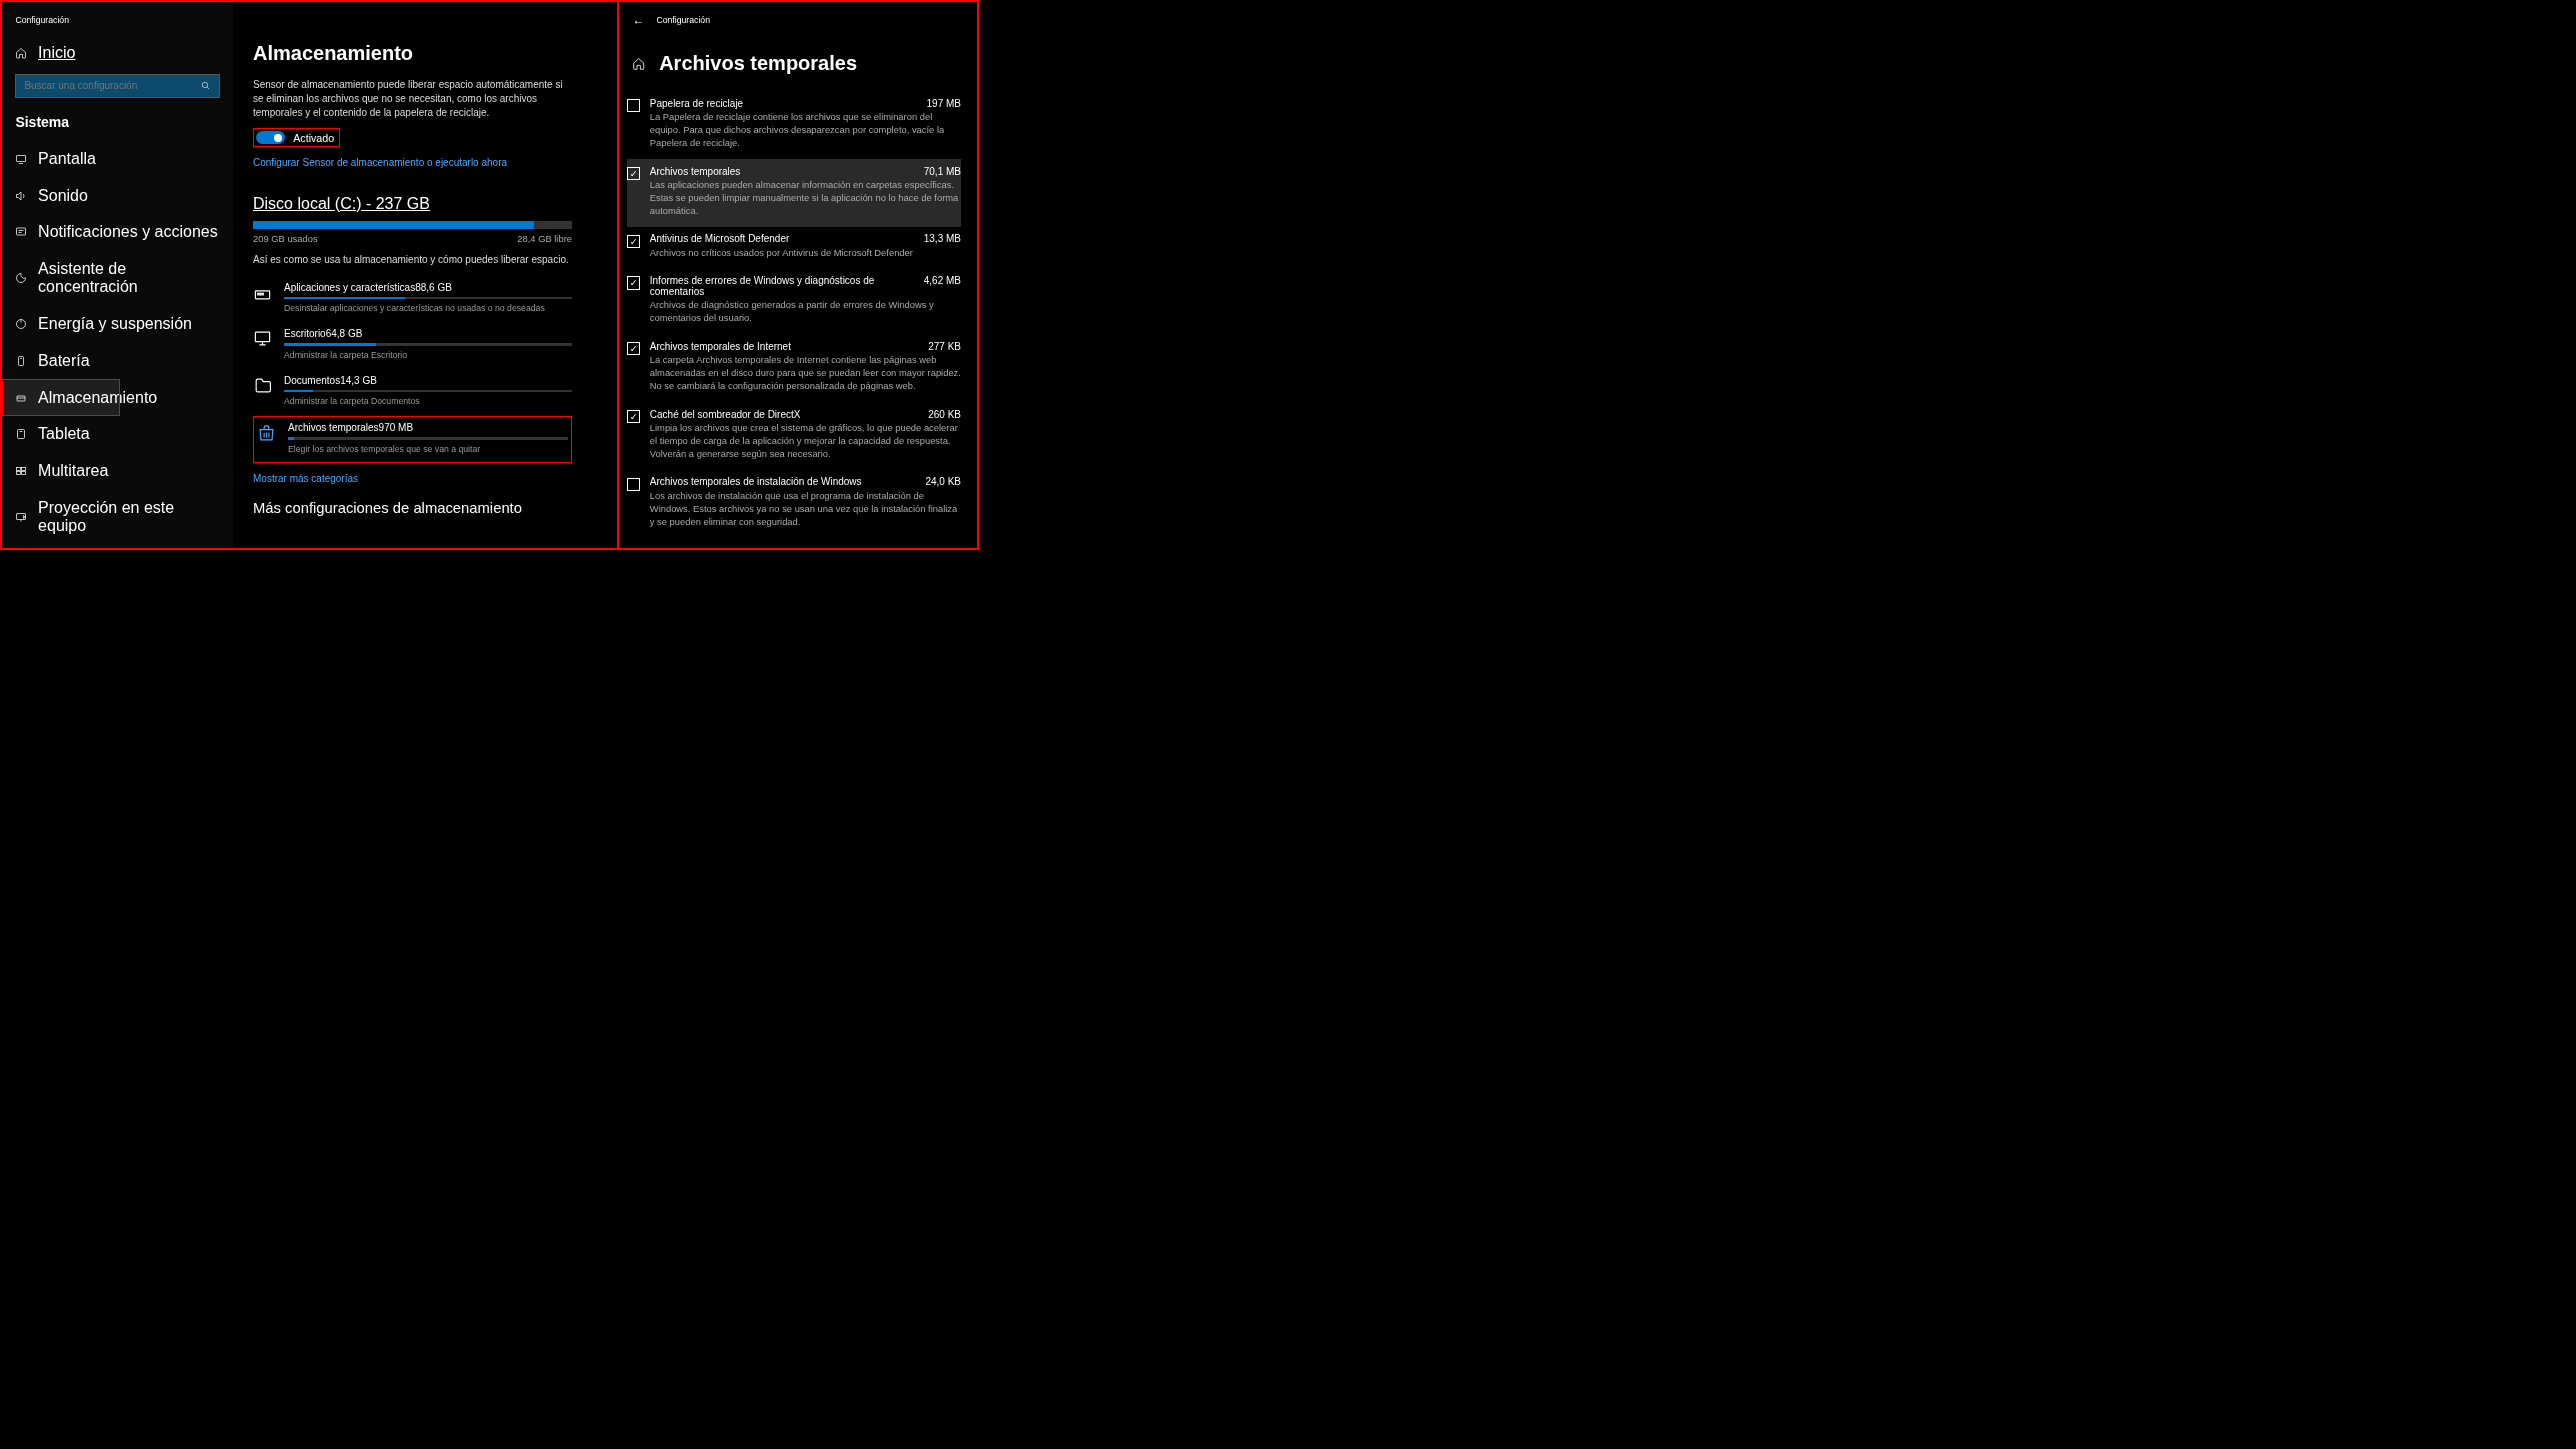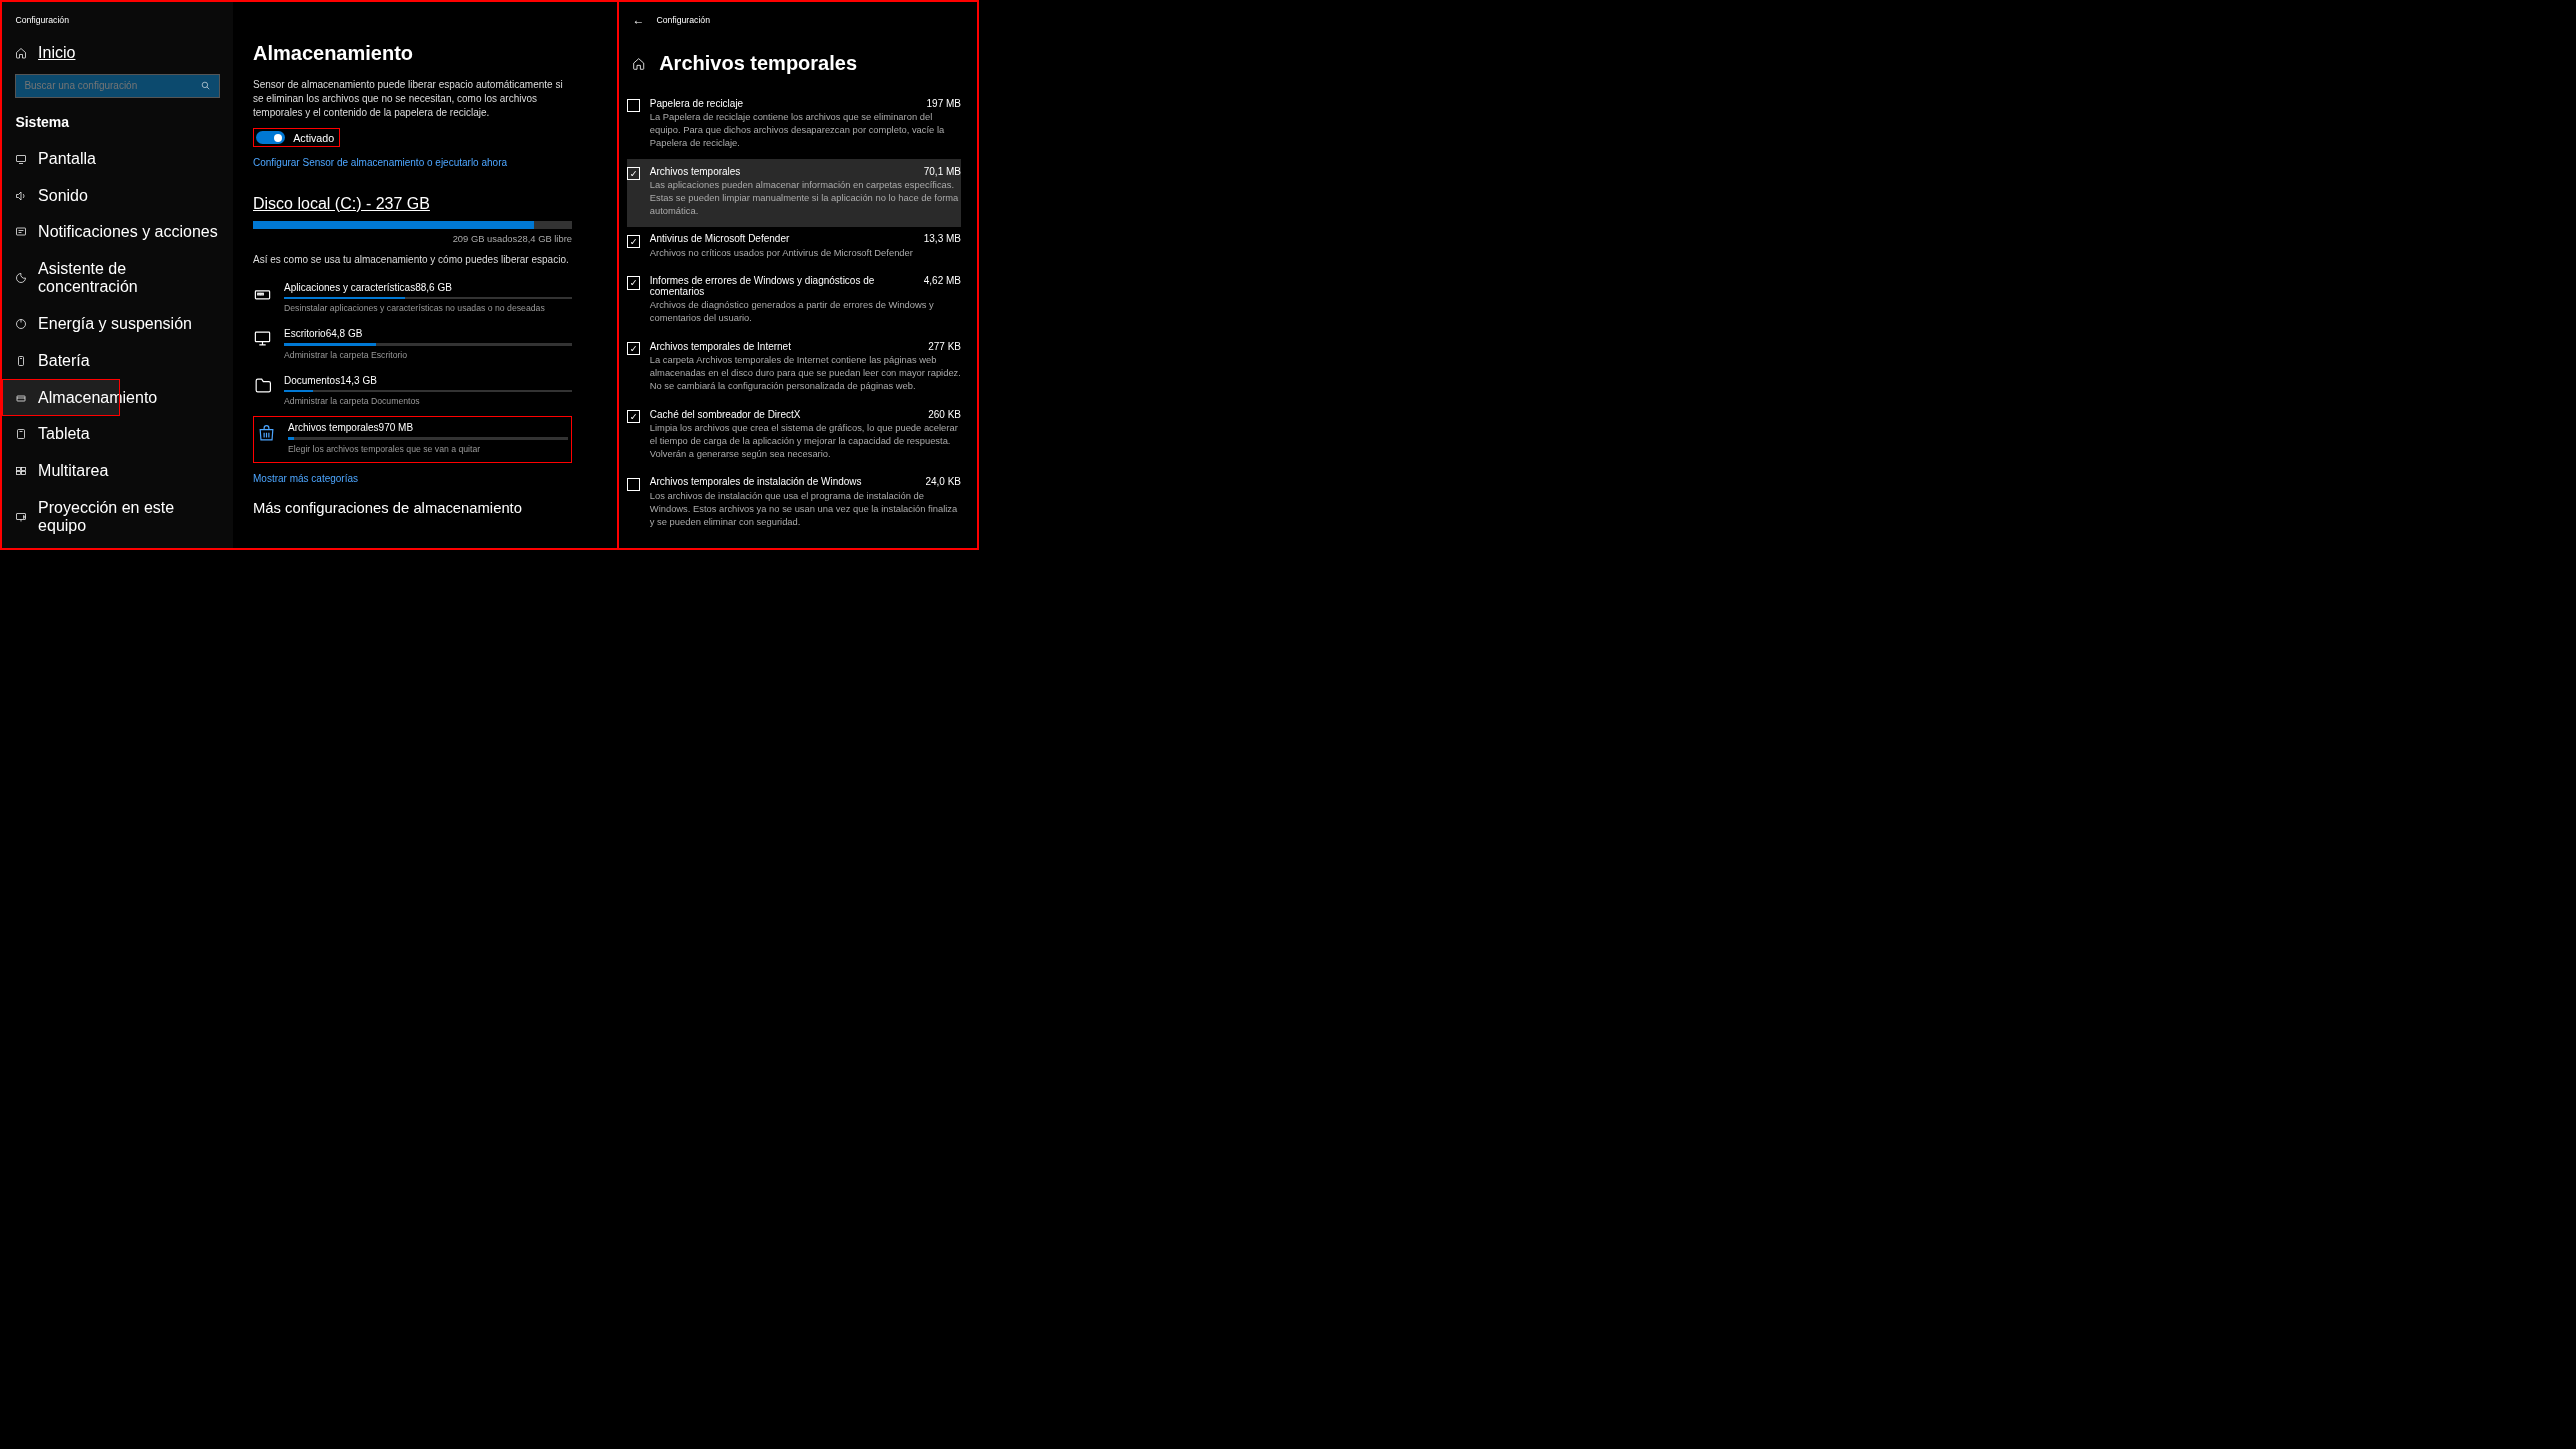--- a/index.html
+++ b/index.html
@@ -23,21 +23,21 @@
 .highlight-red { outline: 1.3px solid red; outline-offset: -1.3px; }
 .page-title { font-size: 20px; font-weight: 600; margin-bottom: 13.4px; }
 .desc { font-size: 10px; color: #ddd; line-height: 1.4; max-width: 315px; margin-bottom: 8px; }
 .toggle-row { display: inline-flex; align-items: center; gap: 8px; padding: 2.7px 5.4px 2.7px 2.7px; }
 .toggle { width: 29.5px; height: 13.4px; background: #0078d4; border-radius: 6.7px; position: relative; }
 .toggle .knob { width: 8px; height: 8px; background: #fff; border-radius: 50%; position: absolute; top: 2.7px; right: 3.4px; }
 .link { color: #4da6ff; font-size: 10px; margin-top: 9.4px; display: block; cursor: pointer; }
 .disk-title { font-size: 16px; font-weight: 500; margin-top: 27px; margin-bottom: 8px; text-decoration: underline; }
 .bar-outer { width: 319px; height: 8px; background: #333; position: relative; margin-bottom: 4px; }
 .bar-used { height: 100%; background: #0078d4; width: 88%; }
-.bar-labels { display: flex; justify-content: flex-end; width: 319px; font-size: 9.4px; color: #aaa; margin-bottom: 10.7px; }
+.bar-labels { display: flex; justify-content: space-between; width: 319px; font-size: 9.4px; color: #aaa; margin-bottom: 10.7px; }
 .usage-desc { font-size: 10px; color: #ddd; margin-bottom: 11px; }
 .cat-row { display: flex; gap: 12px; padding: 5.4px 0 9.4px 0; cursor: pointer; width: 319px; }
 .cat-icon { width: 19px; height: 19px; flex-shrink: 0; margin-top: 1.3px; }
 .cat-body { flex: 1; }
 .cat-head { display: flex; font-size: 10px; margin-bottom: 4px; }
 .cat-bar { height: 2.7px; background: #333; margin-bottom: 4px; }
 .cat-bar-fill { height: 100%; background: #0078d4; }
 .cat-sub { font-size: 8.7px; color: #999; }
 .section-title { font-size: 14.8px; font-weight: 500; margin-top: 16px; }
 

